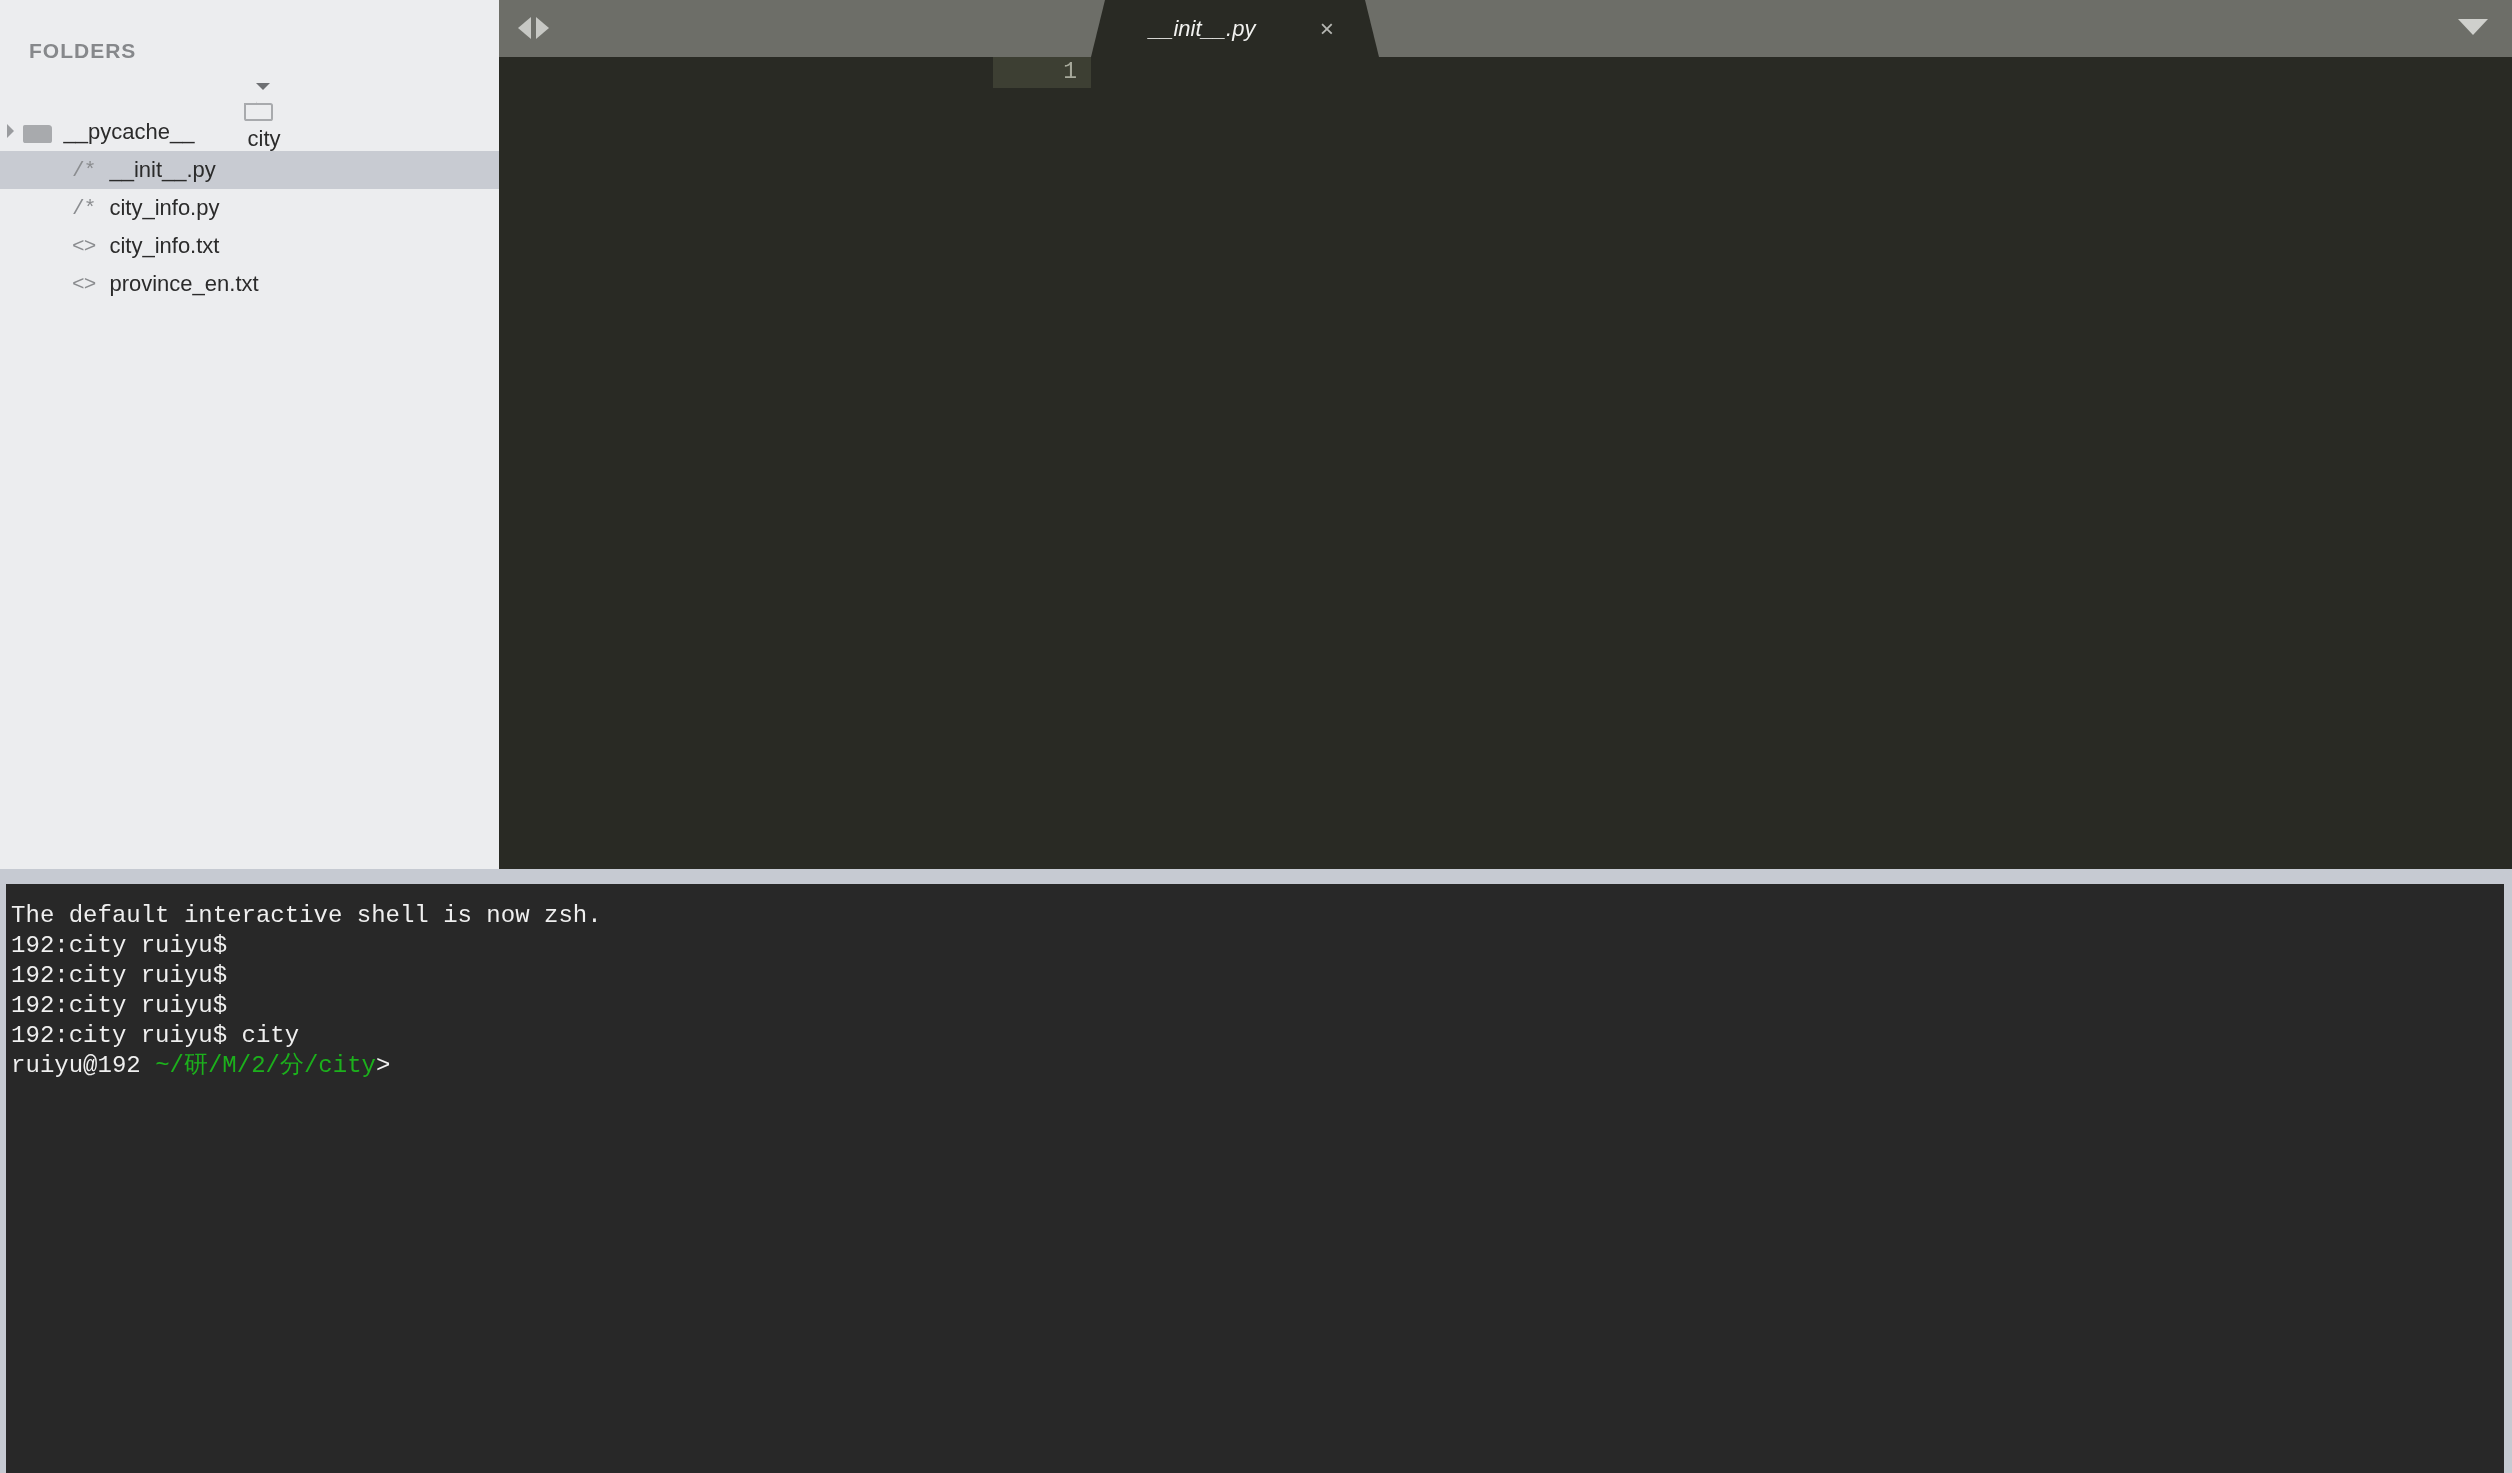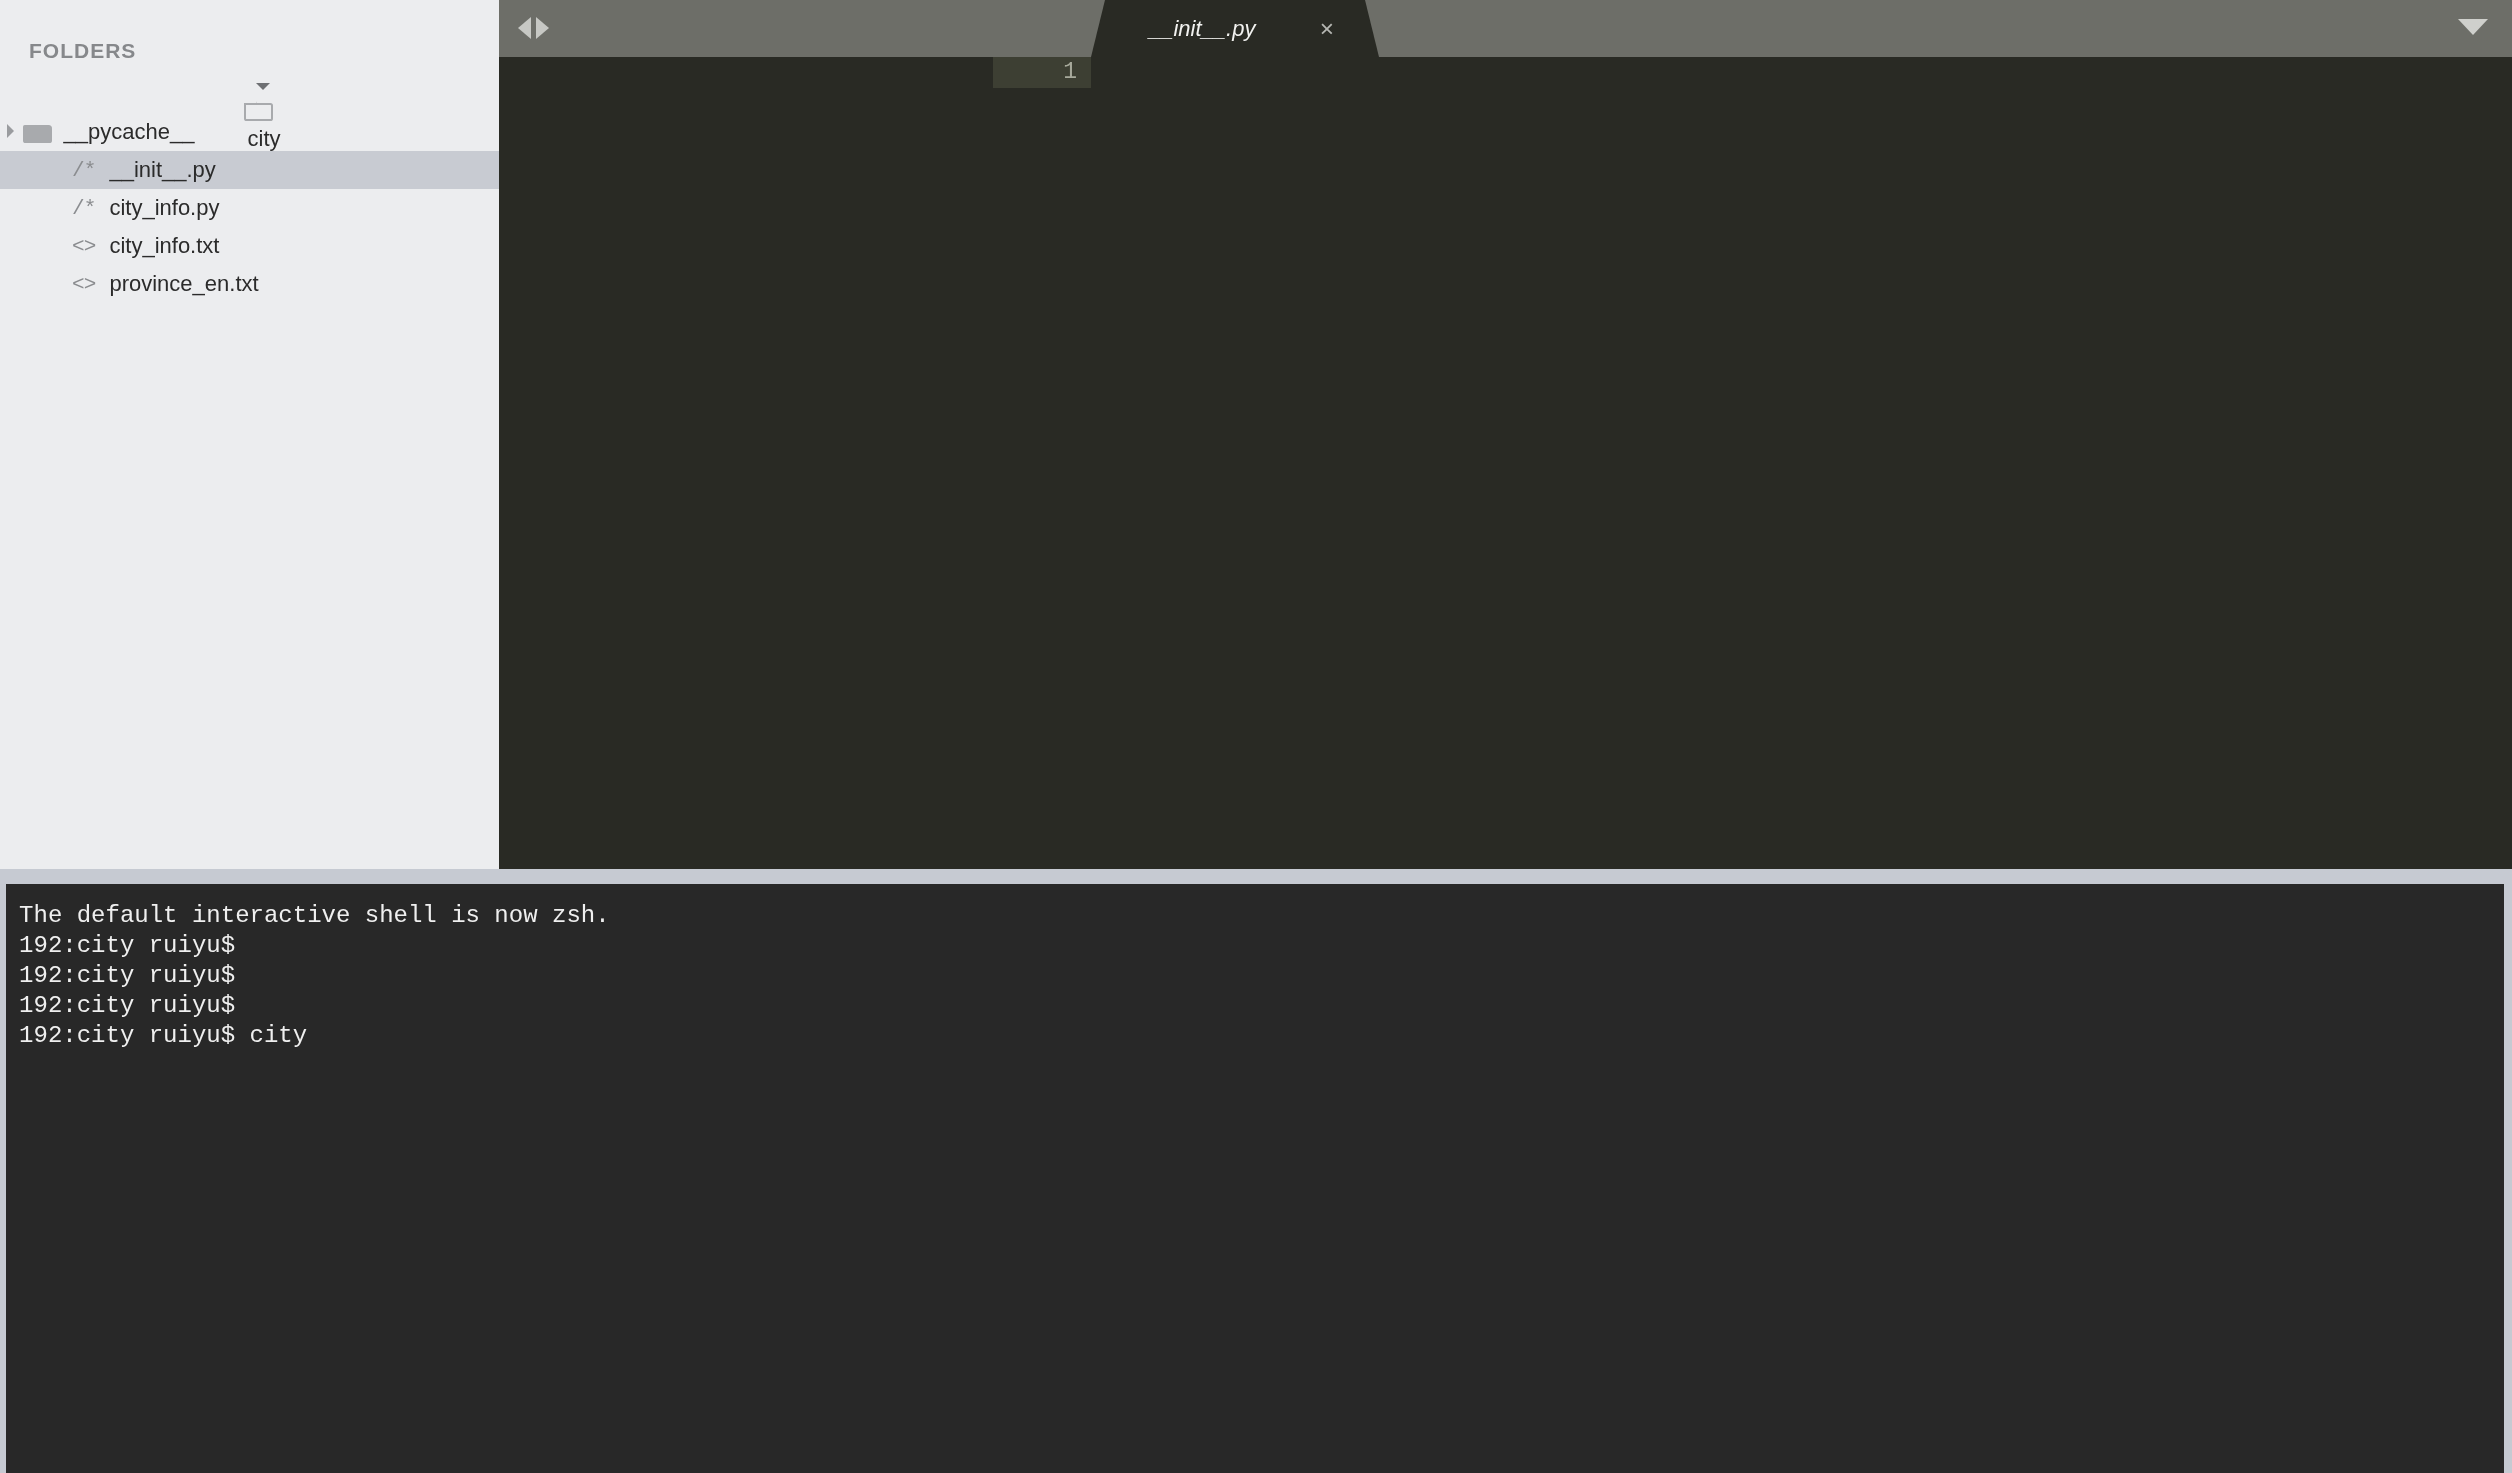--- a/index.html
+++ b/index.html
@@ -265,21 +265,20 @@
     background: #C6CAD2;
   }
 
   .term-body {
     position: absolute;
     left: 6.1px;
     top: 16.6px;
     right: 7.9px;
     bottom: 0;
     padding-left: 5px;
-    margin-left: 8px;
   }
 
   .term-line {
     font-family: "Liberation Mono", monospace;
     font-size: 24px;
     line-height: 30px;
     color: #EFEFEF;
     white-space: pre;
     letter-spacing: 0px;
   }
@@ -360,17 +359,18 @@
 
   <div class="terminal">
     <div class="term-edge-left"></div>
     <div class="term-edge-right"></div>
     <div class="term-body" id="term-body">
         <div class="term-line"><span class="term-white">The default interactive shell is now zsh.</span></div>
         <div class="term-line"><span class="term-white">192:city ruiyu$ </span></div>
         <div class="term-line"><span class="term-white">192:city ruiyu$ </span></div>
         <div class="term-line"><span class="term-white">192:city ruiyu$ </span></div>
         <div class="term-line"><span class="term-white">192:city ruiyu$ city</span></div>
+        <div class="term-line"><span class="term-white">ruiyu@192 </span><span class="term-green">~/研/M/2/分/city</span><span class="term-white">&gt;</span></div>
       </div>
   </div>
 
 </div>
 
 
 </body></html>

